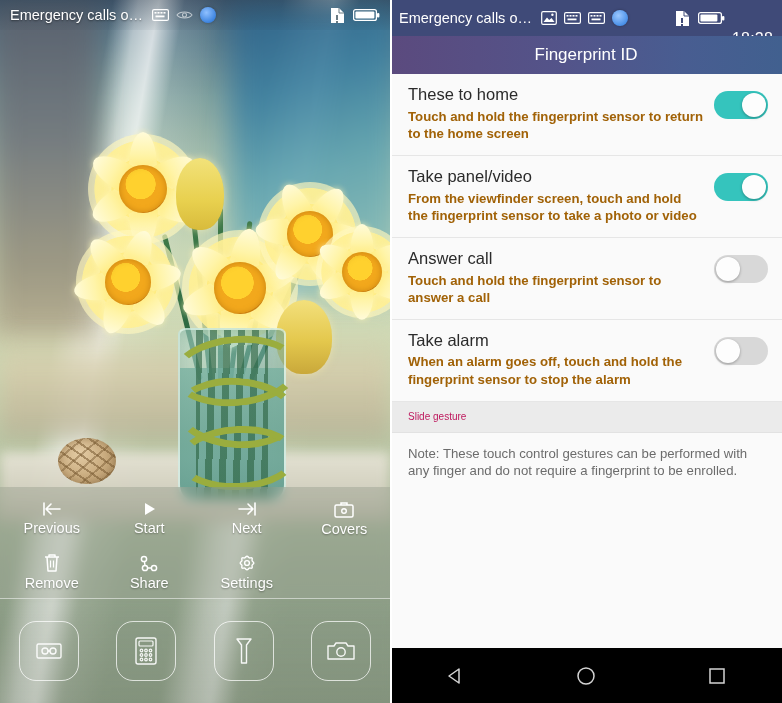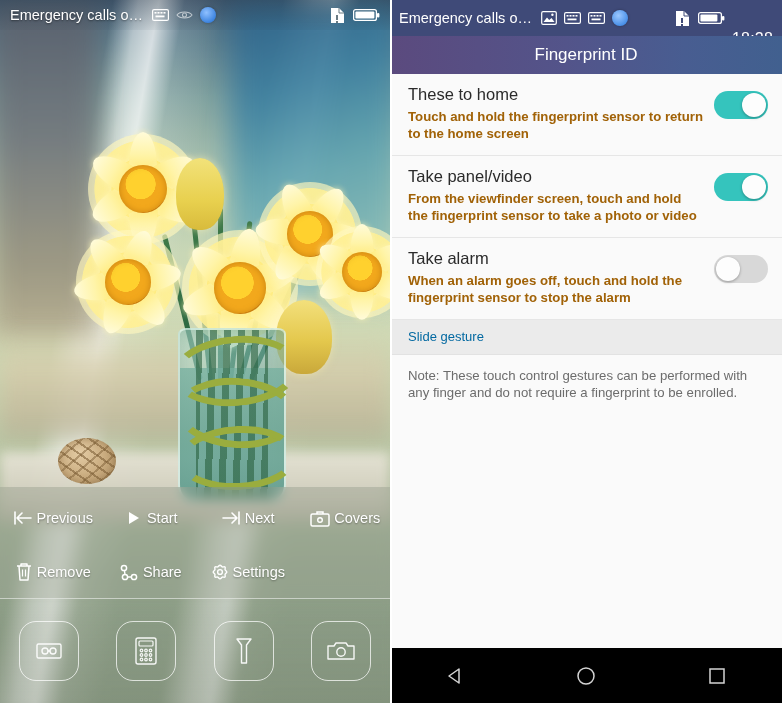--- a/index.html
+++ b/index.html
@@ -193,21 +193,21 @@
     backdrop-filter: blur(6px);
     z-index: 5;
     display: grid;
     grid-template-columns: repeat(4, 1fr);
     grid-template-rows: 1fr 1fr;
     align-items: center;
     padding-top: 4px;
     box-sizing: border-box;
   }
   .menu-cell {
-    display: flex; flex-direction: row; align-items: center; justify-content: center;
+    display: flex; flex-direction: column; align-items: center; justify-content: center;
     gap: 2px;
     color: #ffffff;
     text-shadow: 0 1px 2px rgba(0,0,0,.35);
     padding-left: 6px;
   }
   .menu-cell .mlabel { font-size: 14.5px; }
   .menu-cell svg { stroke: #ffffff; fill: none; }
 
   
   .shortcut-bar {
@@ -302,22 +302,22 @@
     width: 24px; height: 24px;
     border-radius: 50%;
     background: #fdfdfd;
     box-shadow: 0 1px 3px rgba(0,0,0,.3);
   }
   .switch.on .knob { left: 28px; }
 
   .section-header {
     background: #ebebeb;
     padding: 9px 18px 10px 18px;
-    font-size: 13px;
-    color: #0369a1;
+    font-size: 10px;
+    color: #be185d;
     border-bottom: 1px solid #e2e2e2;
   }
   .note-block {
     padding: 12px 18px 14px 18px;
     background: #fafafa;
     font-size: 13.2px;
     color: #6c6c6c;
     line-height: 1.35;
   }
   .navbar {
@@ -659,20 +659,29 @@
       <div class="row">
         <div class="row-text">
           <div class="row-title">Take panel/video</div>
           <div class="row-sub">From the viewfinder screen, touch and hold the fingerprint sensor to take a photo or video</div>
         </div>
         <div class="switch on">
             <div class="knob"></div>
           </div>
       </div>
 
+      <div class="row">
+        <div class="row-text">
+          <div class="row-title">Answer call</div>
+          <div class="row-sub">Touch and hold the fingerprint sensor to answer a call</div>
+        </div>
+        <div class="switch">
+            <div class="knob"></div>
+          </div>
+      </div>
 
       <div class="row">
         <div class="row-text">
           <div class="row-title">Take alarm</div>
           <div class="row-sub">When an alarm goes off, touch and hold the fingerprint sensor to stop the alarm</div>
         </div>
         <div class="switch">
             <div class="knob"></div>
           </div>
       </div>

